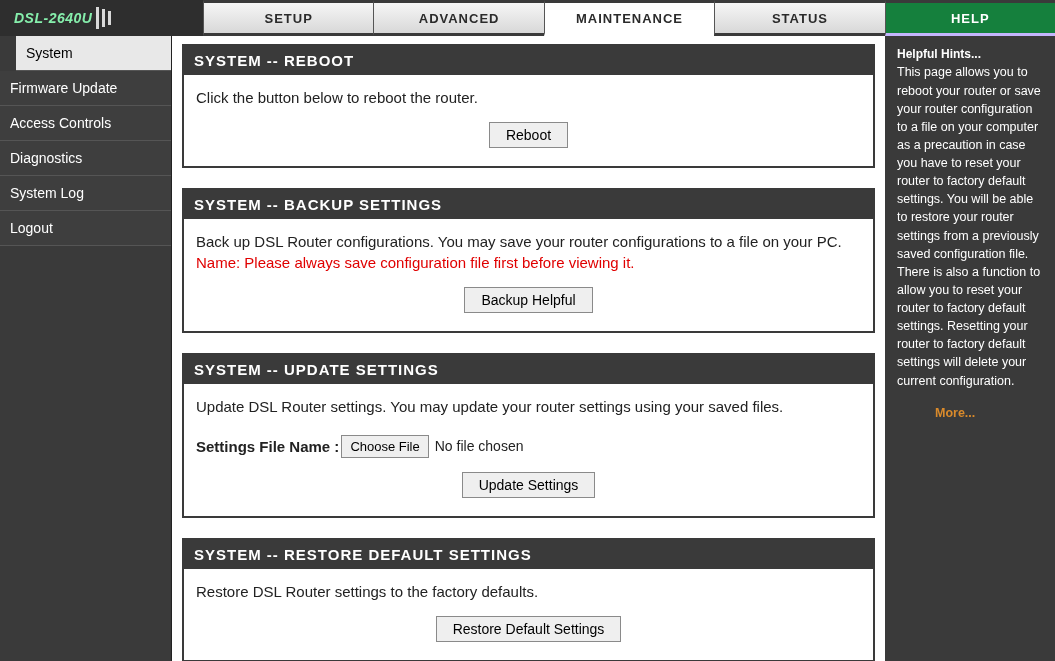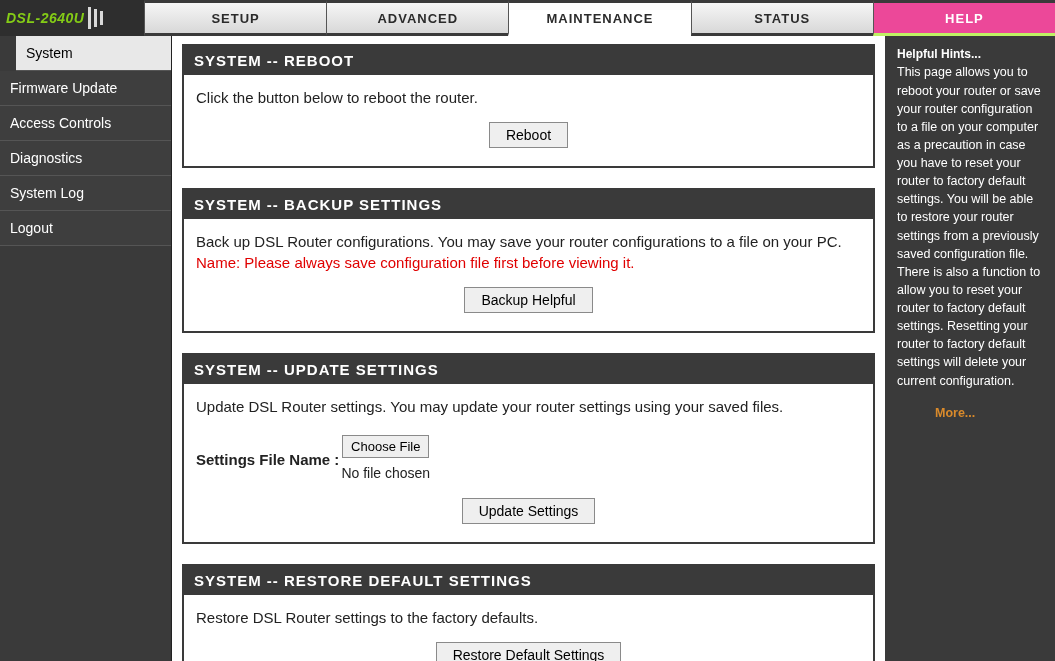--- a/index.html
+++ b/index.html
@@ -16,26 +16,26 @@
     }
     
     .tabs-row {
       grid-column: 1 / 4;
       display: flex;
       align-items: stretch;
       height: 36px;
       background: #3a3a3a;
     }
     .logo-cell {
-      width: 144px;
+      width: 203px;
       background: #2e2e2e;
-      color: #84cc16;
-      display: flex;
-      align-items: center;
-      padding-left: 6px;
+      color: #86efac;
+      display: flex;
+      align-items: center;
+      padding-left: 14px;
       font-family: Arial, sans-serif;
     }
     .logo-text {
       font-size: 14px;
       font-weight: bold;
       font-style: italic;
       letter-spacing: 0.5px;
     }
     .logo-bars {
       display: inline-flex;
@@ -64,23 +64,23 @@
       cursor: pointer;
       border-bottom: 3px solid #3a3a3a;
       border-top: 3px solid #3a3a3a;
       background: linear-gradient(#f6f6f6, #d8d8d8);
     }
     .tab.active {
       background: #fff;
       border-bottom: 3px solid #fff;
     }
     .tab.help {
-      background: #ec4899;
-      color: #fff;
-      border-bottom: 3px solid #bef264;
+      background: #15803d;
+      color: #fff;
+      border-bottom: 3px solid #c4b5fd;
     }
     
     .sidebar {
       grid-column: 1;
       grid-row: 2;
       background: #3a3a3a;
       border-right: 1px solid #222;
     }
     .sidebar-item {
       display: block;
@@ -148,21 +148,20 @@
       align-items: center;
       gap: 2px;
     }
     .file-label {
       font-weight: bold;
     }
     .file-picker {
       display: inline-flex;
       align-items: center;
       gap: 6px;
-      flex-direction: column;
     }
     .choose-file-btn {
       font-family: Arial, sans-serif;
       font-size: 13px;
       padding: 3px 8px;
       background: #efefef;
       border: 1px solid #8a8a8a;
       cursor: pointer;
     }
     .file-status {

